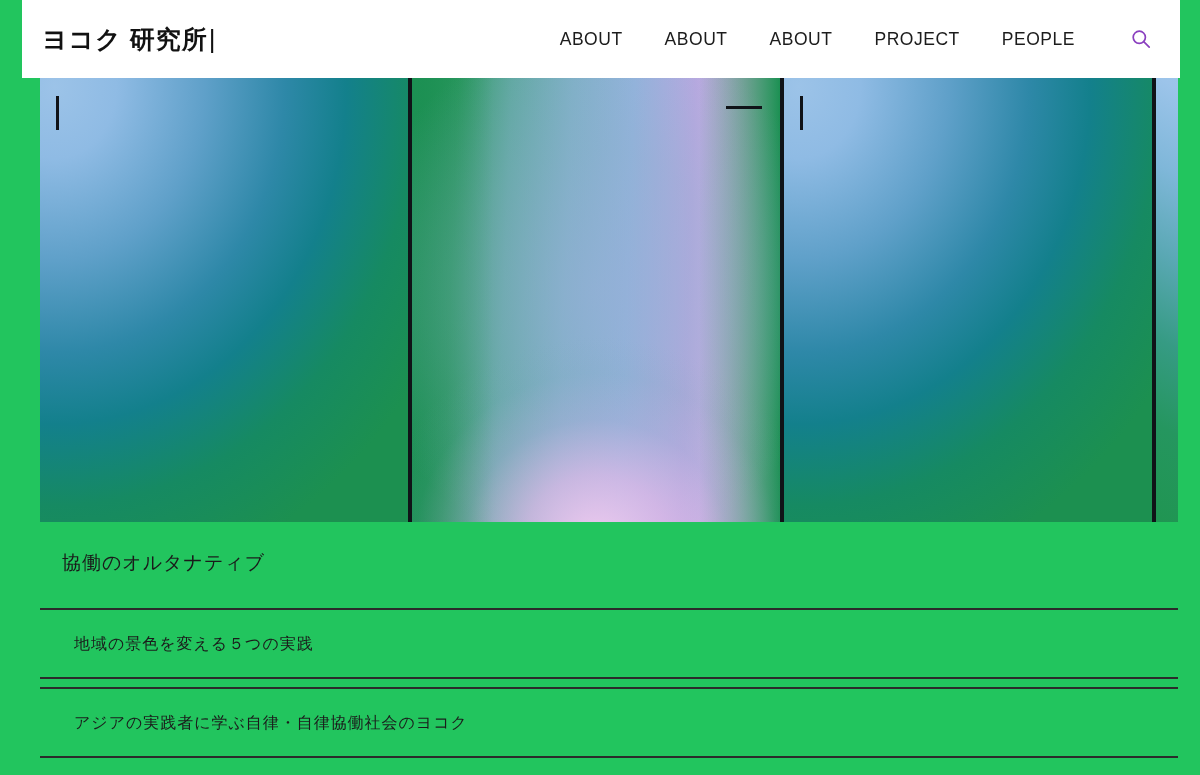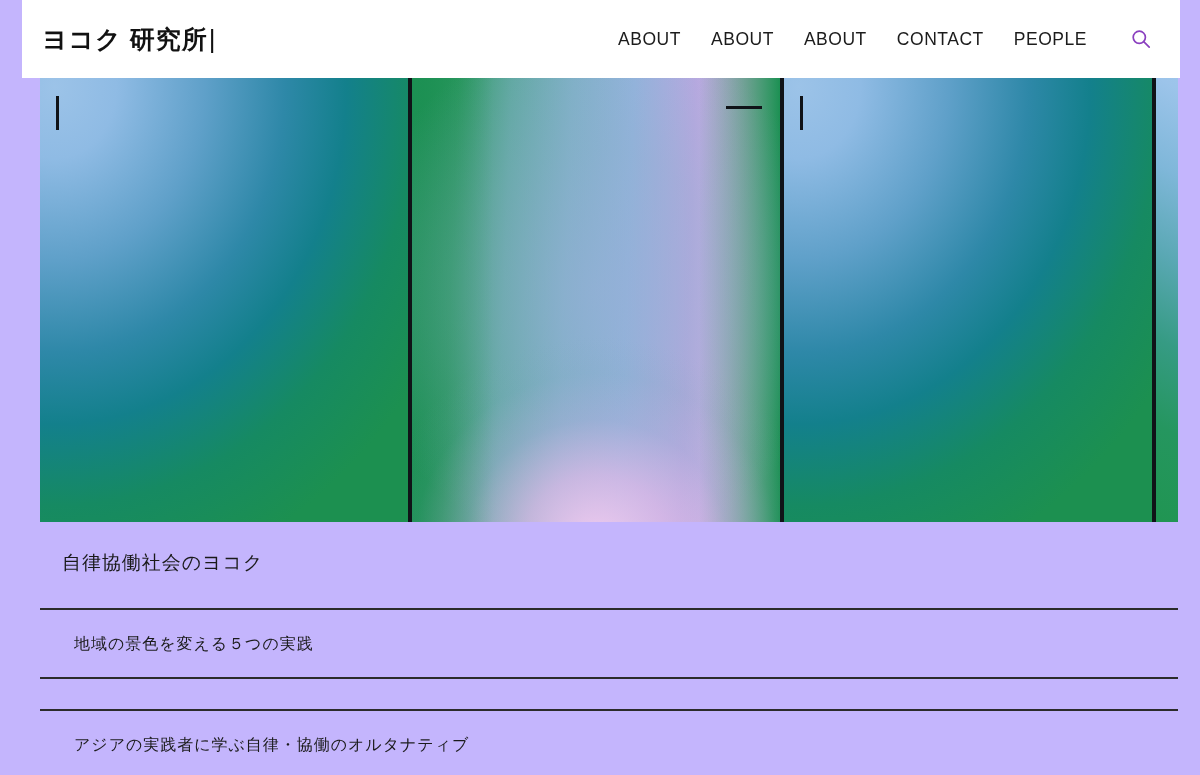--- a/index.html
+++ b/index.html
@@ -14,21 +14,21 @@
     background:#ffffff;
     font-family:"Liberation Sans","DejaVu Sans",sans-serif;
     color:#1a1a1a;
   }
 
   
   .page {
     position:relative;
     width:1200px;
     height:775px;
-    background:#c4b5fd;
+    background:#22c55e;
     padding-left:22px;
     padding-right:20px;
   }
 
   
   .site-header {
     position:relative;
     height:78px;
     background:#ffffff;
     display:flex;
@@ -50,21 +50,21 @@
   .brand-mark {
     margin-left:1px;
     font-weight:400;
     font-size:26px;
     color:#111;
   }
 
   .nav {
     display:flex;
     align-items:center;
-    gap:0;
+    gap:12px;
   }
   .nav-item {
     font-size:17.5px;
     letter-spacing:0.03em;
     color:#1c1c1c;
     padding:0 15px;
     white-space:nowrap;
     cursor:pointer;
   }
   .search-btn {
@@ -170,21 +170,21 @@
     padding-left:22px;
     padding-bottom:6px;
   }
 
   .article-list {
     margin-top:26px;
   }
   .article-item {
     border-top:2.2px solid #2b2b2b;
     border-bottom:2.2px solid #2b2b2b;
-    margin-bottom:30px;
+    margin-bottom:8px;
     cursor:pointer;
   }
   .article-link {
     display:block;
     padding:24px 22px 24px 34px;
     font-size:16px;
     letter-spacing:0.06em;
     color:#1b1b1b;
     line-height:1.2;
   }
@@ -198,21 +198,21 @@
 
     <div class="brand">
       <span>ヨコク 研究所</span>
         <span class="brand-mark">|</span>
     </div>
 
     <nav class="nav">
       <span class="nav-item">ABOUT</span>
       <span class="nav-item">ABOUT</span>
       <span class="nav-item">ABOUT</span>
-      <span class="nav-item">CONTACT</span>
+      <span class="nav-item">PROJECT</span>
       <span class="nav-item">PEOPLE</span>
 
       <span class="search-btn">
         <svg width="22" height="22" viewBox="0 0 22 22" aria-hidden="true">
           <circle cx="9.3" cy="9.3" r="6.1" fill="none" stroke="#8a3fbf" stroke-width="1.7"></circle>
           <line x1="13.7" y1="13.7" x2="19.2" y2="19.2" stroke="#8a3fbf" stroke-width="1.7" stroke-linecap="round"></line>
         </svg>
       </span>
     </nav>
   </header>
@@ -238,28 +238,28 @@
       <div class="slide w-narrow">
         <div class="grad grad-bluegreen-diag"></div>
 
       </div>
 
     </div>
   </section>
 
   <main class="content">
 
-    <h2 class="section-title">自律協働社会のヨコク</h2>
+    <h2 class="section-title">協働のオルタナティブ</h2>
 
     <div class="article-list">
 
       <div class="article-item">
         <span class="article-link">地域の景色を変える５つの実践</span>
       </div>
 
       <div class="article-item">
-        <span class="article-link">アジアの実践者に学ぶ自律・協働のオルタナティブ</span>
+        <span class="article-link">アジアの実践者に学ぶ自律・自律協働社会のヨコク</span>
       </div>
 
     </div>
   </main>
 
 </div>
 
 </body></html>

